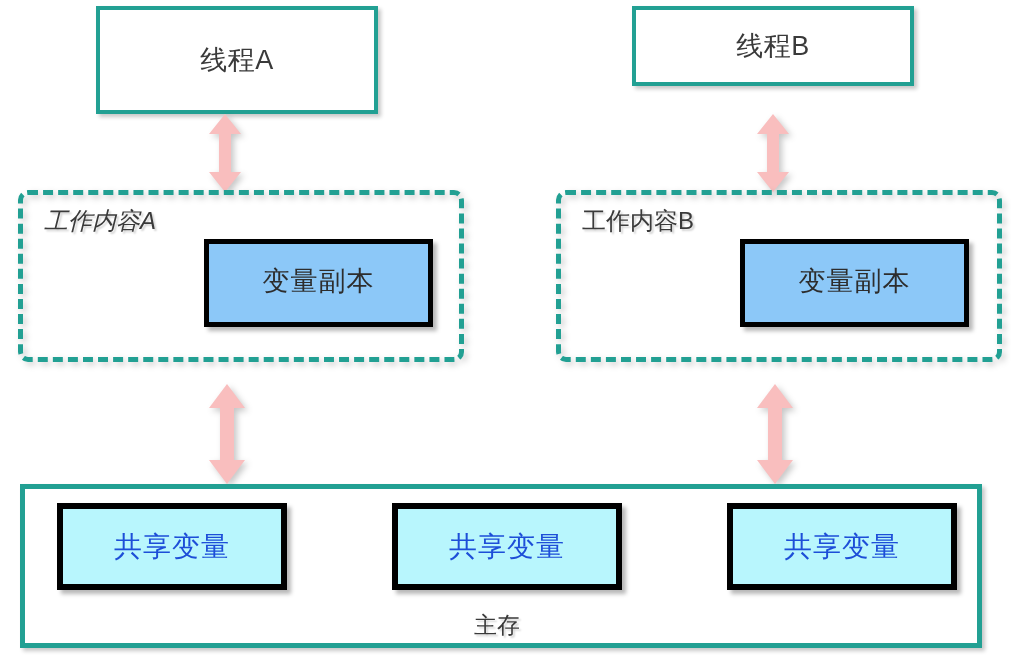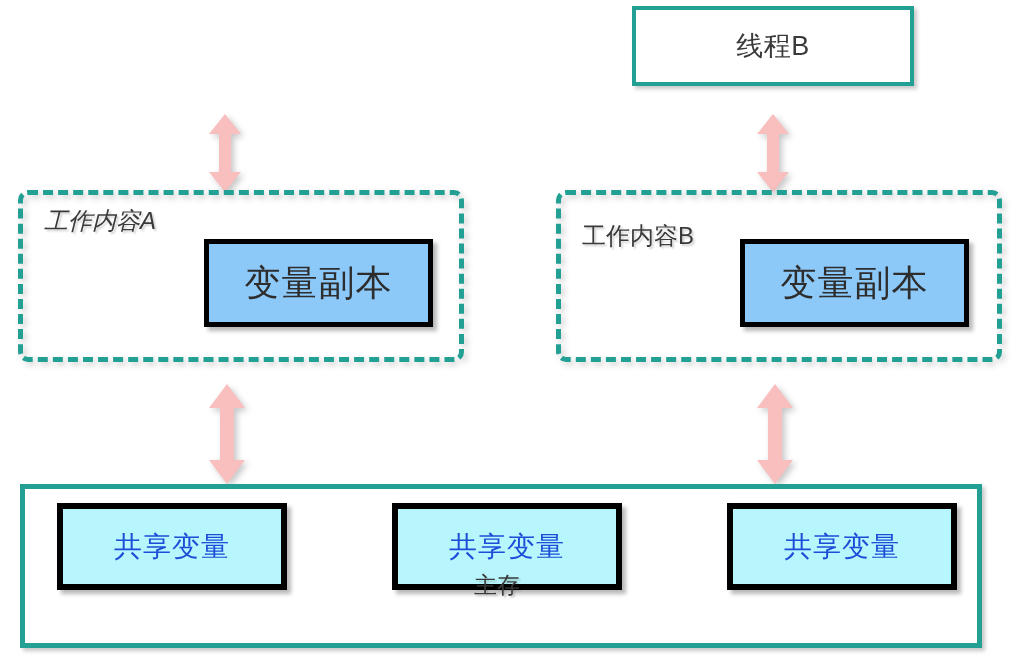--- a/index.html
+++ b/index.html
@@ -60,24 +60,25 @@
     position: absolute;
     box-sizing: border-box;
     background: #8cc8f8;
     border: 5px solid #000000;
     display: flex;
     align-items: center;
     justify-content: center;
     box-shadow: 4px 4px 4px rgba(0,0,0,0.28);
   }
   .var-copy-label {
-    font-size: 36px;
+    font-size: 27px;
     color: #2d2d2d;
     line-height: 1;
     letter-spacing: 1px;
+    font-family: Liberation Mono, monospace;
   }
 
   
   .main-memory {
     position: absolute;
     box-sizing: border-box;
     background: #ffffff;
     border: 5px solid #22a093;
     box-shadow: 3px 3px 4px rgba(0,0,0,0.22);
   }
@@ -113,20 +114,23 @@
     position: absolute;
     filter: drop-shadow(3px 3px 3px rgba(0,0,0,0.22));
   }
   .arrow svg { display: block; }
 </style>
 </head>
 <body>
 
 <div id="canvas">
 
+  <div class="thread-box" style="left:96px; top:6px; width:282px; height:108px;">
+    <span class="thread-label">线程A</span>
+  </div>
 
   <div class="thread-box" style="left:632px; top:6px; width:282px; height:80px;">
     <span class="thread-label">线程B</span>
   </div>
 
   <div class="arrow" style="left:208px; top:114px; width:34px; height:78px;">
     <svg width="34" height="78" viewBox="0 0 34 78">
       <polygon points="17,0 33,20 23,20 23,58 33,58 17,78 1,58 11,58 11,20 1,20" fill="#f9bebe"></polygon>
     </svg>
   </div>
@@ -138,21 +142,21 @@
   </div>
 
   <div class="work-box" style="left:18px; top:190px; width:446px; height:172px;"></div>
   <span class="work-label" style="left:44px; top:209px;font-style:italic;">工作内容A</span>
 
   <div class="var-copy" style="left:204px; top:239px; width:229px; height:88px;">
     <span class="var-copy-label">变量副本</span>
   </div>
 
   <div class="work-box" style="left:556px; top:190px; width:446px; height:172px;"></div>
-  <span class="work-label" style="left:582px; top:224px;">工作内容B</span>
+  <span class="work-label" style="left:582px; top:209px;">工作内容B</span>
 
   <div class="var-copy" style="left:740px; top:239px; width:229px; height:88px;">
     <span class="var-copy-label">变量副本</span>
   </div>
 
   <div class="arrow" style="left:208px; top:384px; width:38px; height:100px;">
     <svg width="38" height="100" viewBox="0 0 38 100">
       <polygon points="19,0 37,24 26,24 26,76 37,76 19,100 1,76 12,76 12,24 1,24" fill="#f9bebe"></polygon>
     </svg>
   </div>
@@ -170,15 +174,15 @@
   </div>
 
   <div class="shared-var" style="left:392px; top:503px; width:230px; height:87px;">
     <span class="shared-var-label">共享变量</span>
   </div>
 
   <div class="shared-var" style="left:727px; top:503px; width:230px; height:87px;">
     <span class="shared-var-label">共享变量</span>
   </div>
 
-  <span class="mem-label" style="left:474px; top:574px;">主存</span>
+  <span class="mem-label" style="left:474px; top:614px;">主存</span>
 
 </div>
 
 </body></html>

